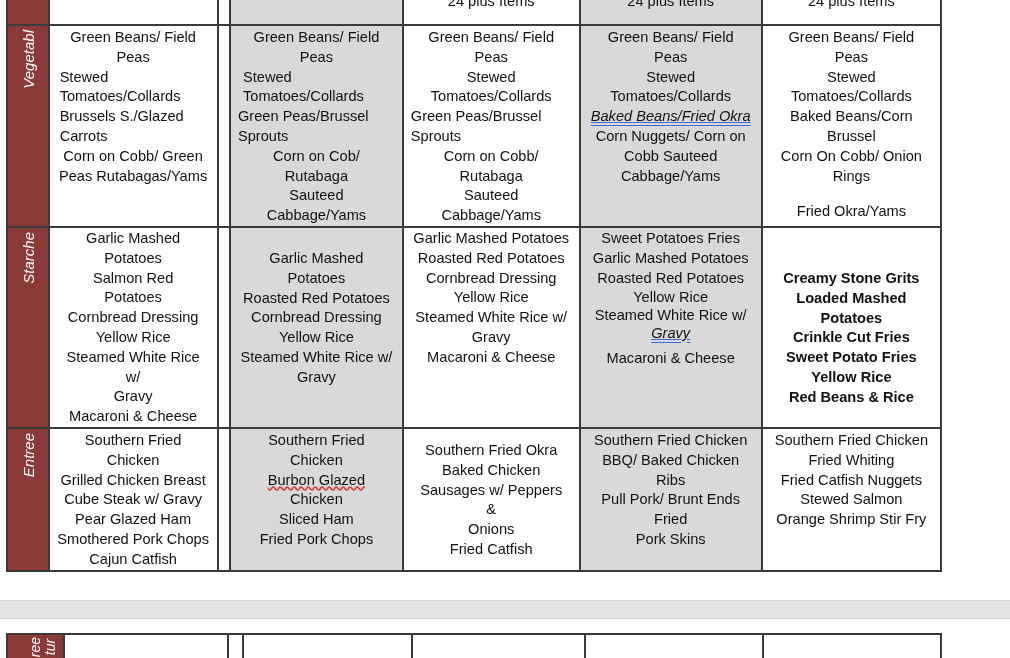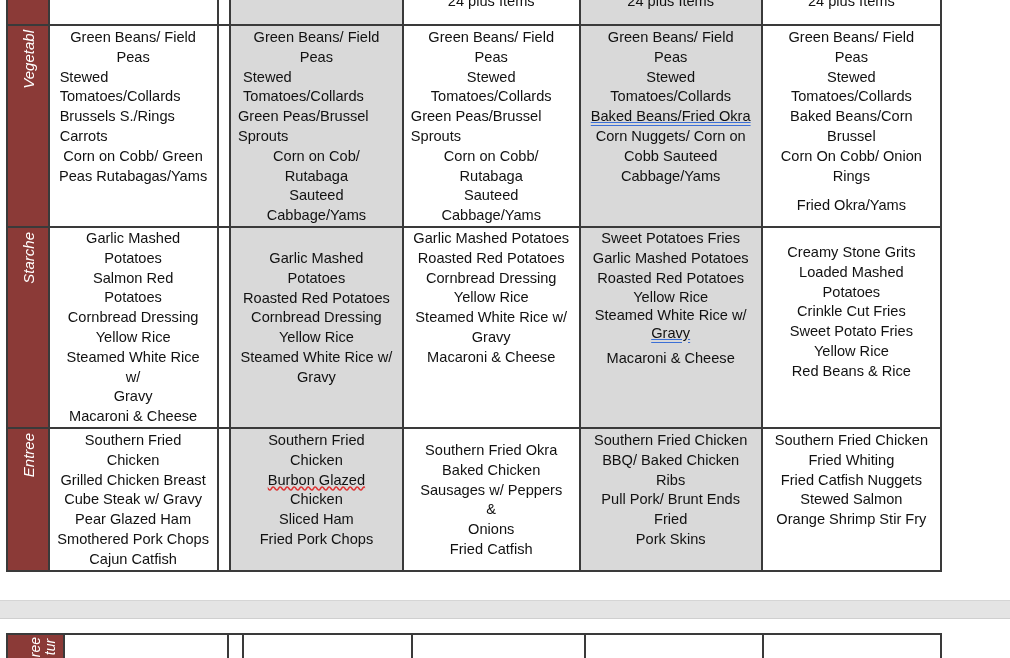--- a/index.html
+++ b/index.html
@@ -31,21 +31,21 @@
   td.label .rot {
     position: absolute; left: 50%; top: 4px;
     writing-mode: vertical-rl; transform: rotate(180deg) translateX(50%);
     font-style: italic; font-size: 15px; line-height: 17px;
     white-space: nowrap; transform-origin: center;
   }
   td.grey { background: #d9d9d9; }
   td.spacer { padding: 0; }
   .l { display: block; white-space: nowrap; }
   .left { text-align: left; }
-  .ul-blue { text-decoration: underline; text-decoration-color: #3b6fd6; text-decoration-style: double; }
+  .ul-blue { text-decoration: underline; text-decoration-color: #3b6fd6; text-decoration-style: double; font-style: italic; }
   .ul-red { text-decoration: underline; text-decoration-color: #d33; text-decoration-style: wavy; }
   .band {
     position: absolute; left: 0; top: 600px; width: 1010px; height: 17px;
     background: #e4e4e4; border-top: 1px solid #d5d5d5; border-bottom: 1px solid #cfcfcf;
   }
 </style>
 </head>
 <body>
 
 <div class="page">
@@ -80,21 +80,21 @@
 
     <tr style="height:202px;">
       <td class="label">
         <span class="rot">Vegetabl</span>
       </td>
       <td style="padding-top:2px;">
         <span class="l">Green Beans/ Field</span>
         <span class="l">Peas</span>
         <span class="l left" style="padding-left:8px">Stewed</span>
         <span class="l left" style="padding-left:8px">Tomatoes/Collards</span>
-        <span class="l left" style="padding-left:8px">Brussels S./Rings</span>
+        <span class="l left" style="padding-left:8px">Brussels S./Glazed</span>
         <span class="l left" style="padding-left:8px">Carrots</span>
         <span class="l">Corn on Cobb/ Green</span>
         <span class="l">Peas Rutabagas/Yams</span>
       </td>
       <td class="spacer"></td>
       <td class="grey" style="padding-top:2px;">
         <span class="l">Green Beans/ Field</span>
         <span class="l">Peas</span>
         <span class="l left" style="padding-left:10px">Stewed</span>
         <span class="l left" style="padding-left:10px">Tomatoes/Collards</span>
@@ -129,21 +129,21 @@
       </td>
       <td style="padding-top:2px;">
         <span class="l">Green Beans/ Field</span>
         <span class="l">Peas</span>
         <span class="l">Stewed</span>
         <span class="l">Tomatoes/Collards</span>
         <span class="l">Baked Beans/Corn</span>
         <span class="l">Brussel</span>
         <span class="l">Corn On Cobb/ Onion</span>
         <span class="l">Rings</span>
-        <span class="l" style="margin-top:10px;">Fried Okra/Yams</span>
+        <span class="l" style="margin-top:16px;">Fried Okra/Yams</span>
       </td>
     </tr>
 
     <tr style="height:201px;">
       <td class="label">
         <span class="rot">Starche</span>
       </td>
       <td style="padding-top:1px;">
         <span class="l">Garlic Mashed</span>
         <span class="l">Potatoes</span>
@@ -177,21 +177,21 @@
       </td>
       <td class="grey" style="padding-top:1px;margin-left:28px;">
         <span class="l">Sweet Potatoes Fries</span>
         <span class="l">Garlic Mashed Potatoes</span>
         <span class="l">Roasted Red Potatoes</span>
         <span class="l" style="line-height:18px">Yellow Rice</span>
         <span class="l" style="line-height:18px">Steamed White Rice w/</span>
         <span class="l ul-blue">Gravy</span>
         <span class="l" style="margin-top:5px">Macaroni &amp; Cheese</span>
       </td>
-      <td style="padding-top:15px;">
+      <td style="padding-top:41px;font-weight:bold;">
         <span class="l">Creamy Stone Grits</span>
         <span class="l">Loaded Mashed</span>
         <span class="l">Potatoes</span>
         <span class="l">Crinkle Cut Fries</span>
         <span class="l">Sweet Potato Fries</span>
         <span class="l">Yellow Rice</span>
         <span class="l">Red Beans &amp; Rice</span>
       </td>
     </tr>
 

